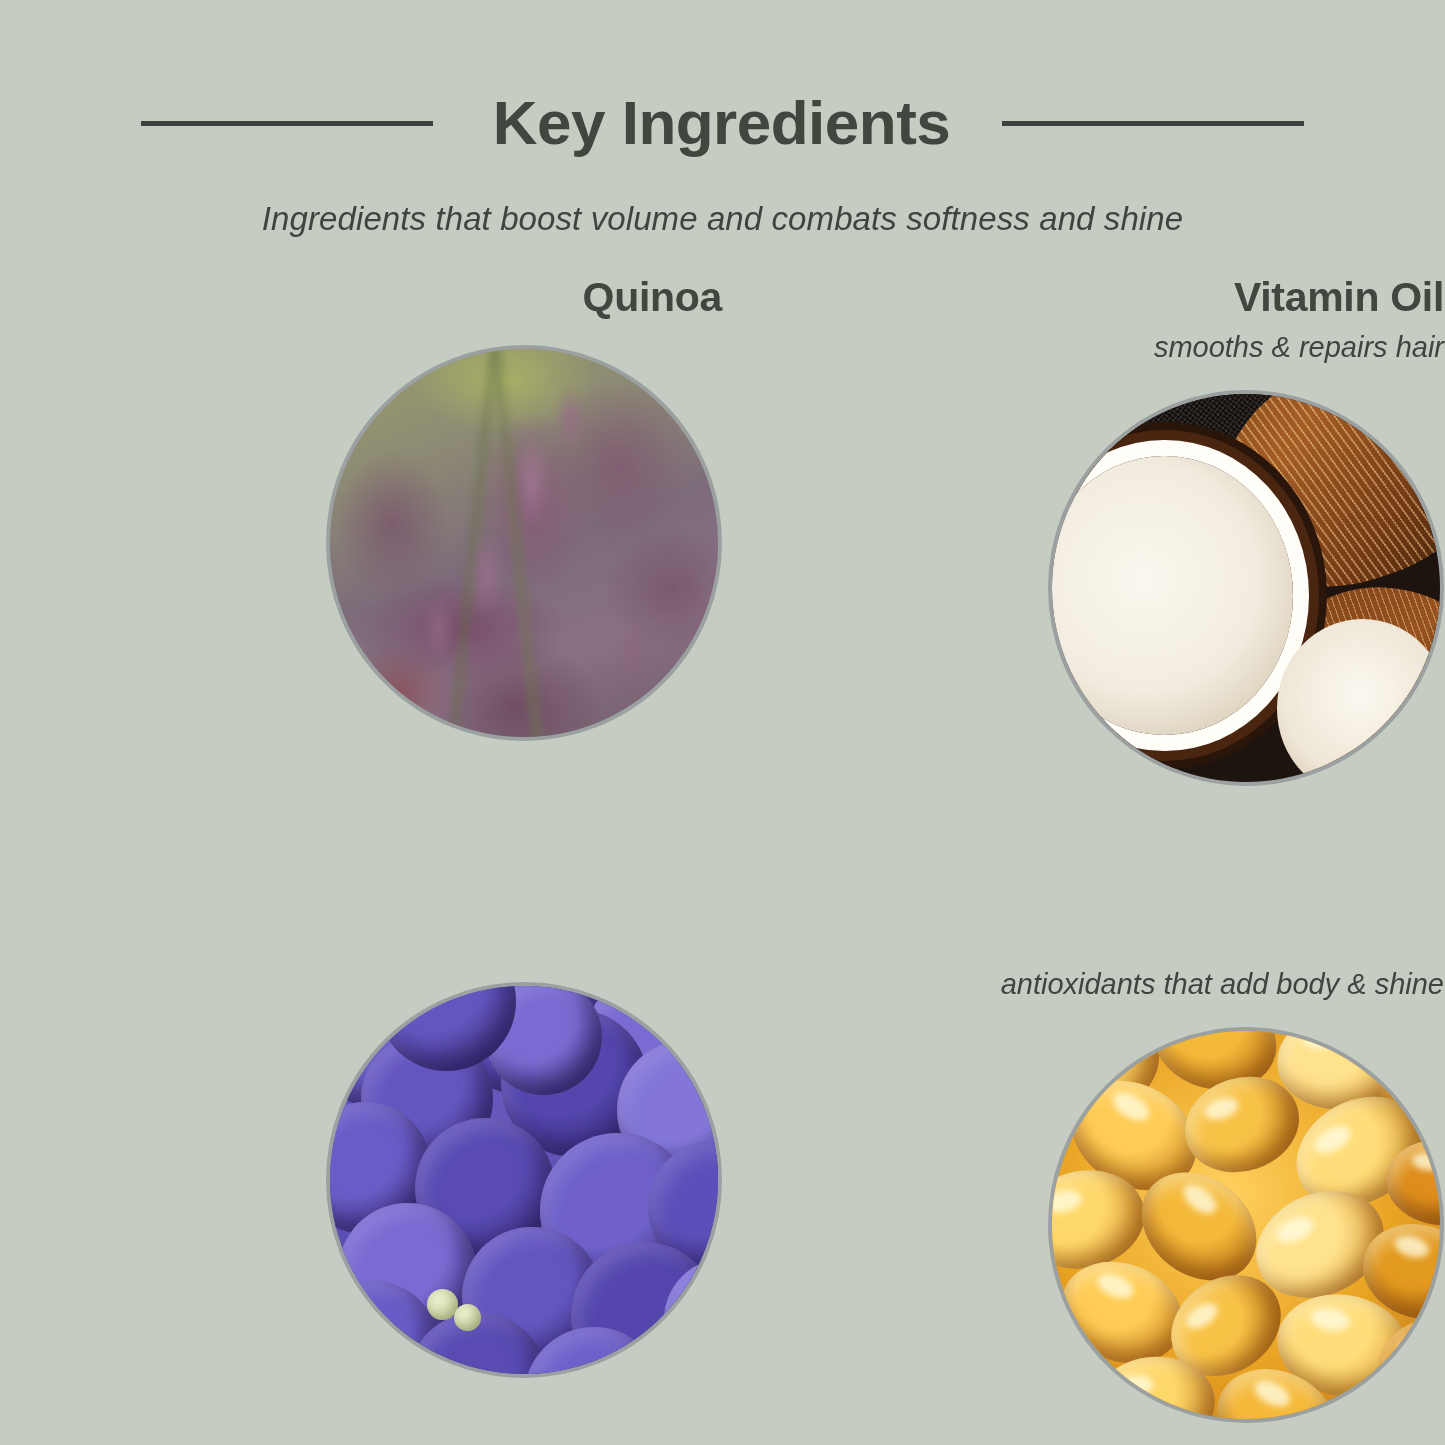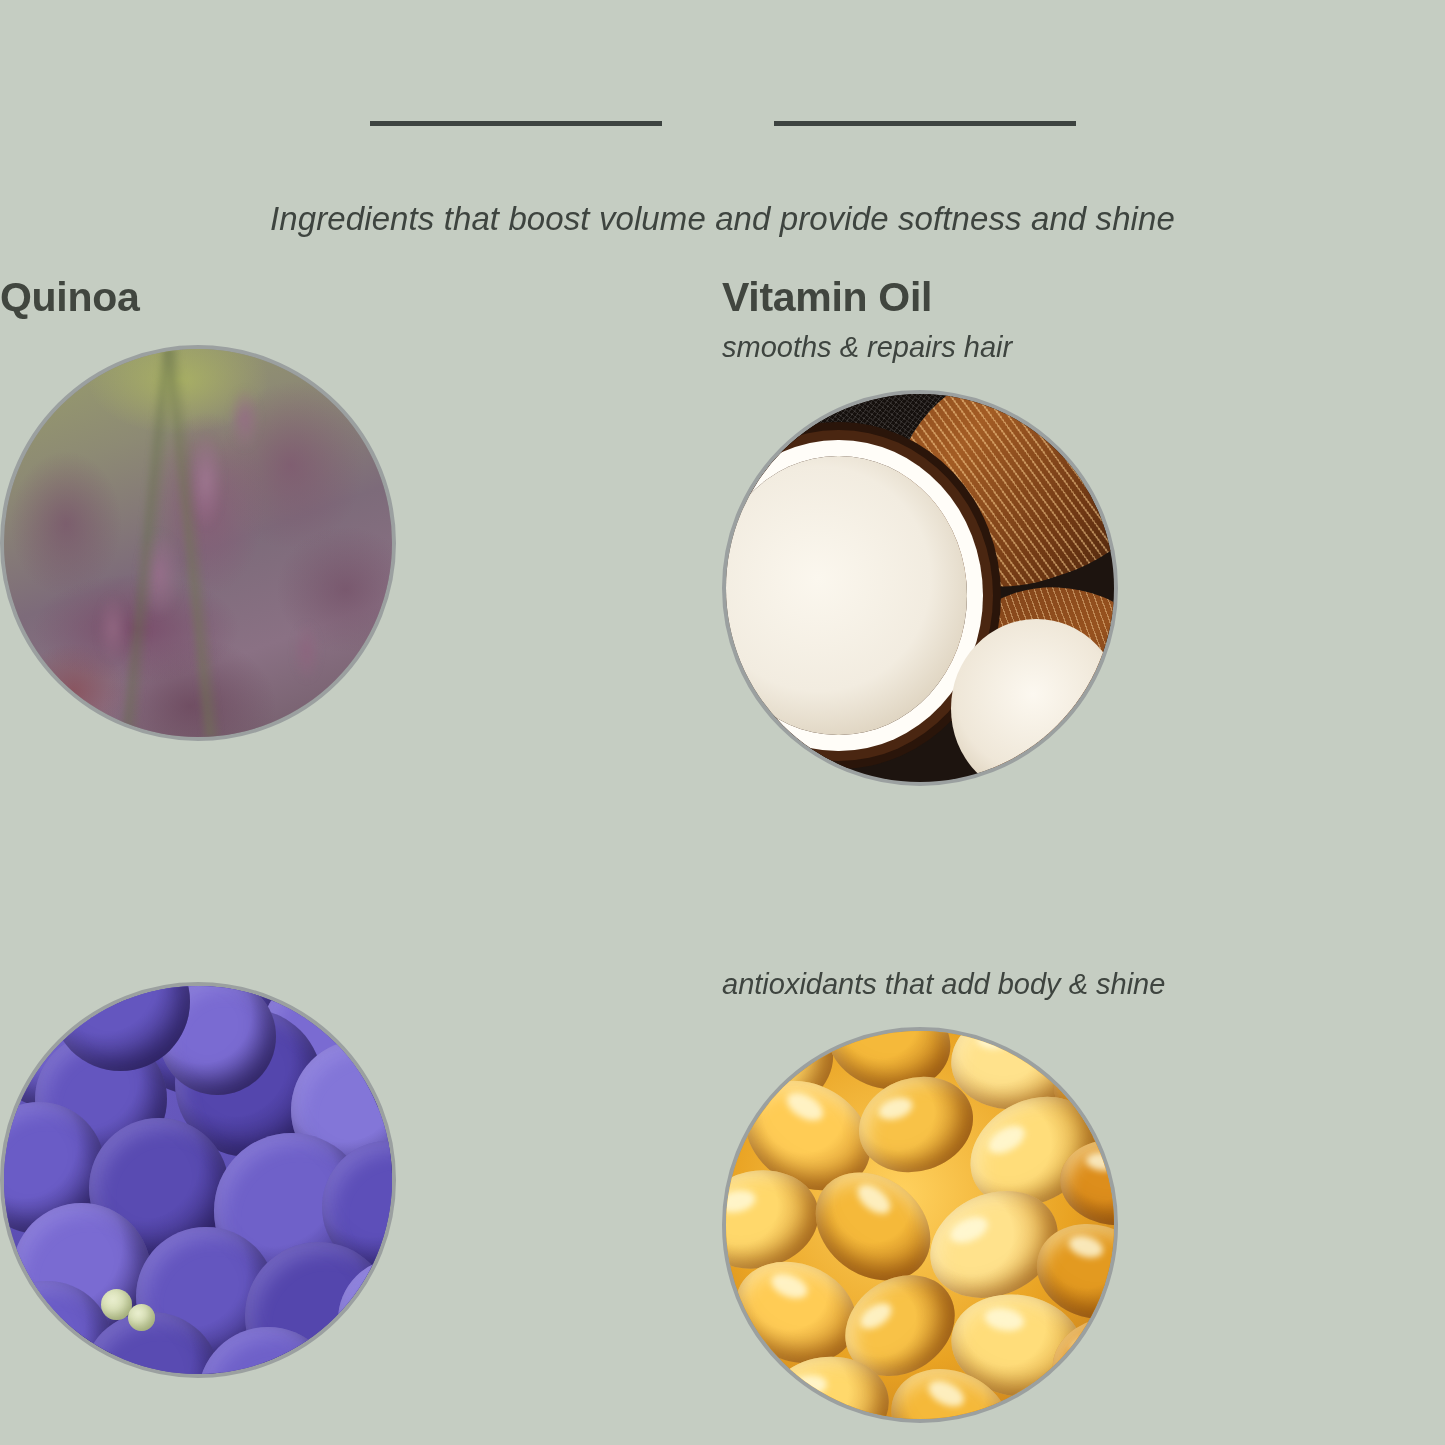--- a/index.html
+++ b/index.html
@@ -61,21 +61,21 @@
     left:0; top:276px;
     width:1445px;
   }
   .row { display:flex; }
   .row-2 { margin-top:170px; }
 
   .cell {
     width:722px;
     display:flex;
     flex-direction:column;
-    align-items:flex-start;
+    align-items:flex-end;
   }
 
   .cell-title {
     font-size:41px;
     font-weight:bold;
     color:#41463f;
     letter-spacing:-0.3px;
     line-height:1.05;
     white-space:nowrap;
   }
@@ -213,23 +213,24 @@
   }
 </style>
 </head>
 <body>
 
 <div id="page">
 
   <div class="header">
     <div class="title-row">
       <div class="rule rule-left"></div>
+      <div class="page-title">Key Ingredients</div>
       <div class="rule rule-right"></div>
     </div>
-    <div class="page-subtitle">Ingredients that boost volume and provide softness and shine</div>
+    <div class="page-subtitle">Ingredients that boost volume and combats softness and shine</div>
   </div>
 
   <div class="grid">
 
     <div class="row row-1">
 
       <div class="cell">
         <div class="cell-title">Quinoa</div>
         <div class="circle">
           <div class="art art-quinoa"></div>

